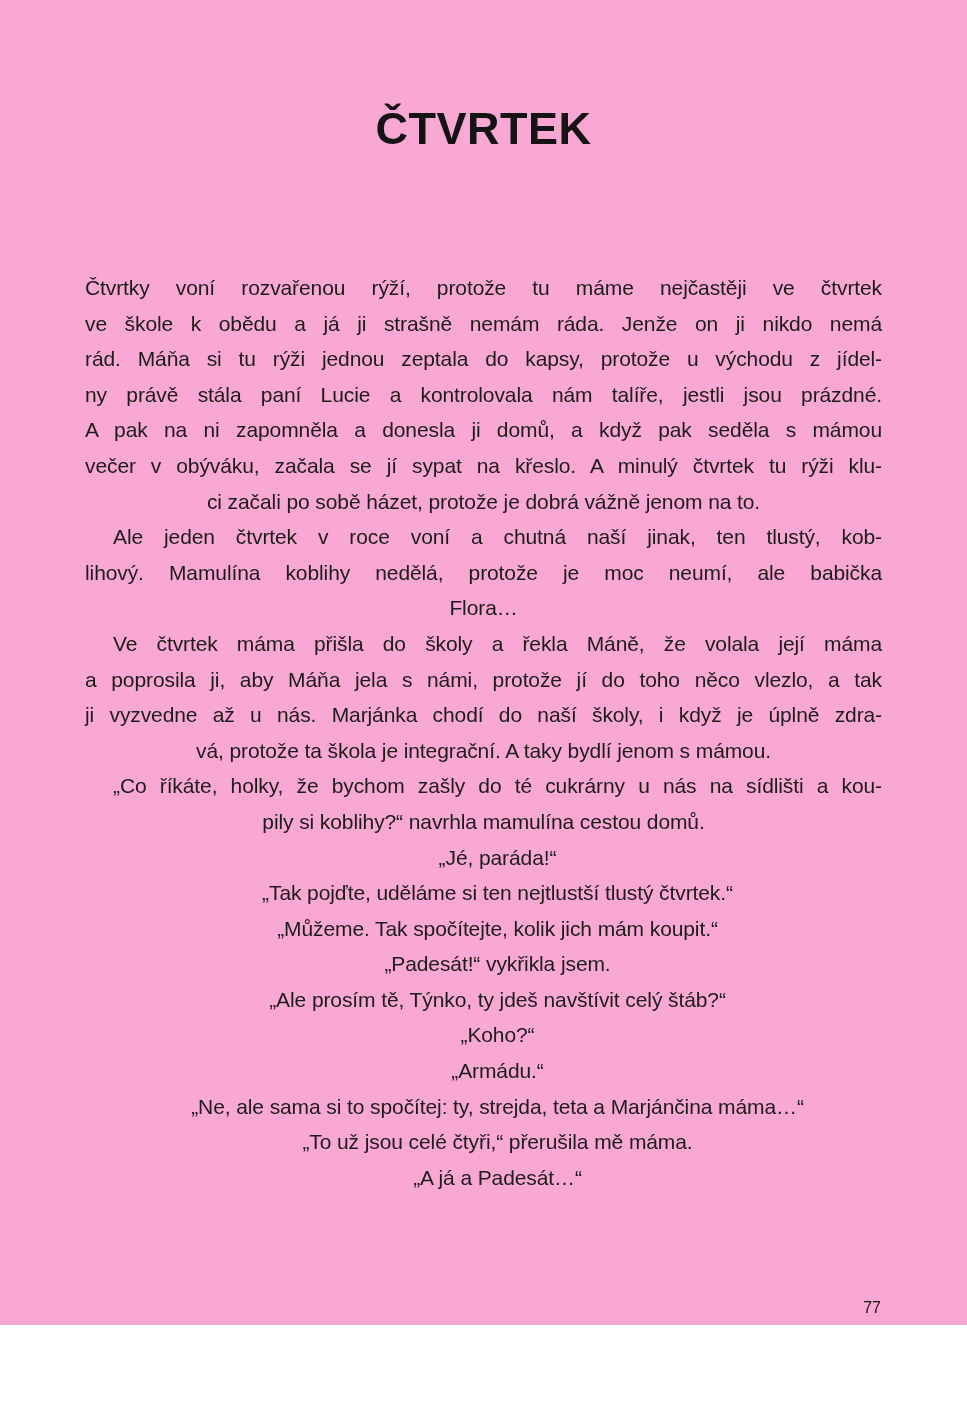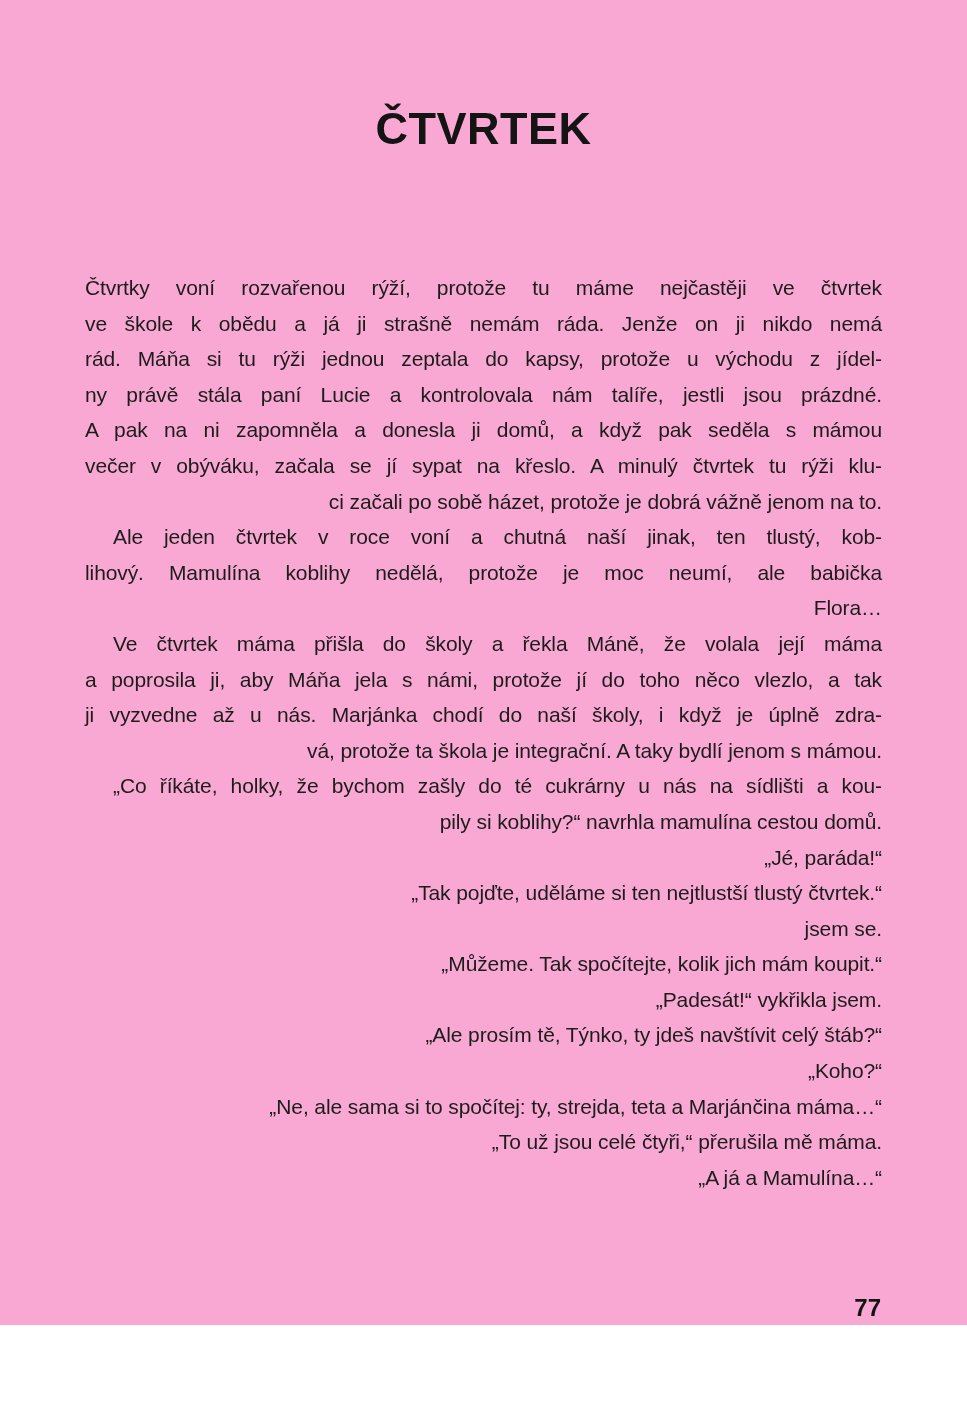--- a/index.html
+++ b/index.html
@@ -33,38 +33,38 @@
     position: absolute;
     left: 85px;
     top: 270px;
     width: 797px;
     font-size: 21px;
     line-height: 35.6px;
     letter-spacing: -0.1px;
     color: #1c1c1c;
   }
   .line {
-    text-align: right;
+    text-align: center;
     white-space: normal;
   }
   .line.justify {
     text-align: justify;
     text-align-last: justify;
     text-justify: inter-word;
   }
   .line.indent {
     text-indent: 28px;
   }
   .page-number {
     position: absolute;
     top: 1290px;
     right: 86px;
-    font-size: 24px;
+    font-size: 16px;
     line-height: 35px;
-    font-weight: 700;
+    font-weight: 400;
     color: #141414;
   }
 </style>
 </head>
 <body>
 
 <div class="page">
   <h1 class="chapter-title">ČTVRTEK</h1>
 
   <div class="body-text">
@@ -79,24 +79,24 @@
       <div class="line justify">lihový. Mamulína koblihy nedělá, protože je moc neumí, ale babička</div>
       <div class="line">Flora…</div>
       <div class="line indent justify">Ve čtvrtek máma přišla do školy a řekla Máně, že volala její máma</div>
       <div class="line justify">a poprosila ji, aby Máňa jela s námi, protože jí do toho něco vlezlo, a tak</div>
       <div class="line justify">ji vyzvedne až u nás. Marjánka chodí do naší školy, i když je úplně zdra-</div>
       <div class="line">vá, protože ta škola je integrační. A taky bydlí jenom s mámou.</div>
       <div class="line indent justify">„Co říkáte, holky, že bychom zašly do té cukrárny u nás na sídlišti a kou-</div>
       <div class="line">pily si koblihy?“ navrhla mamulína cestou domů.</div>
       <div class="line indent">„Jé, paráda!“</div>
       <div class="line indent">„Tak pojďte, uděláme si ten nejtlustší tlustý čtvrtek.“</div>
-      <div class="line">jsem se.</div>
       <div class="line indent">„Můžeme. Tak spočítejte, kolik jich mám koupit.“</div>
       <div class="line indent">„Padesát!“ vykřikla jsem.</div>
       <div class="line indent">„Ale prosím tě, Týnko, ty jdeš navštívit celý štáb?“</div>
       <div class="line indent">„Koho?“</div>
+      <div class="line indent">„Armádu.“</div>
       <div class="line indent">„Ne, ale sama si to spočítej: ty, strejda, teta a Marjánčina máma…“</div>
       <div class="line indent">„To už jsou celé čtyři,“ přerušila mě máma.</div>
-      <div class="line indent">„A já a Mamulína…“</div>
+      <div class="line indent">„A já a Padesát…“</div>
     </div>
 
   <div class="page-number">77</div>
 </div>
 
 </body></html>

